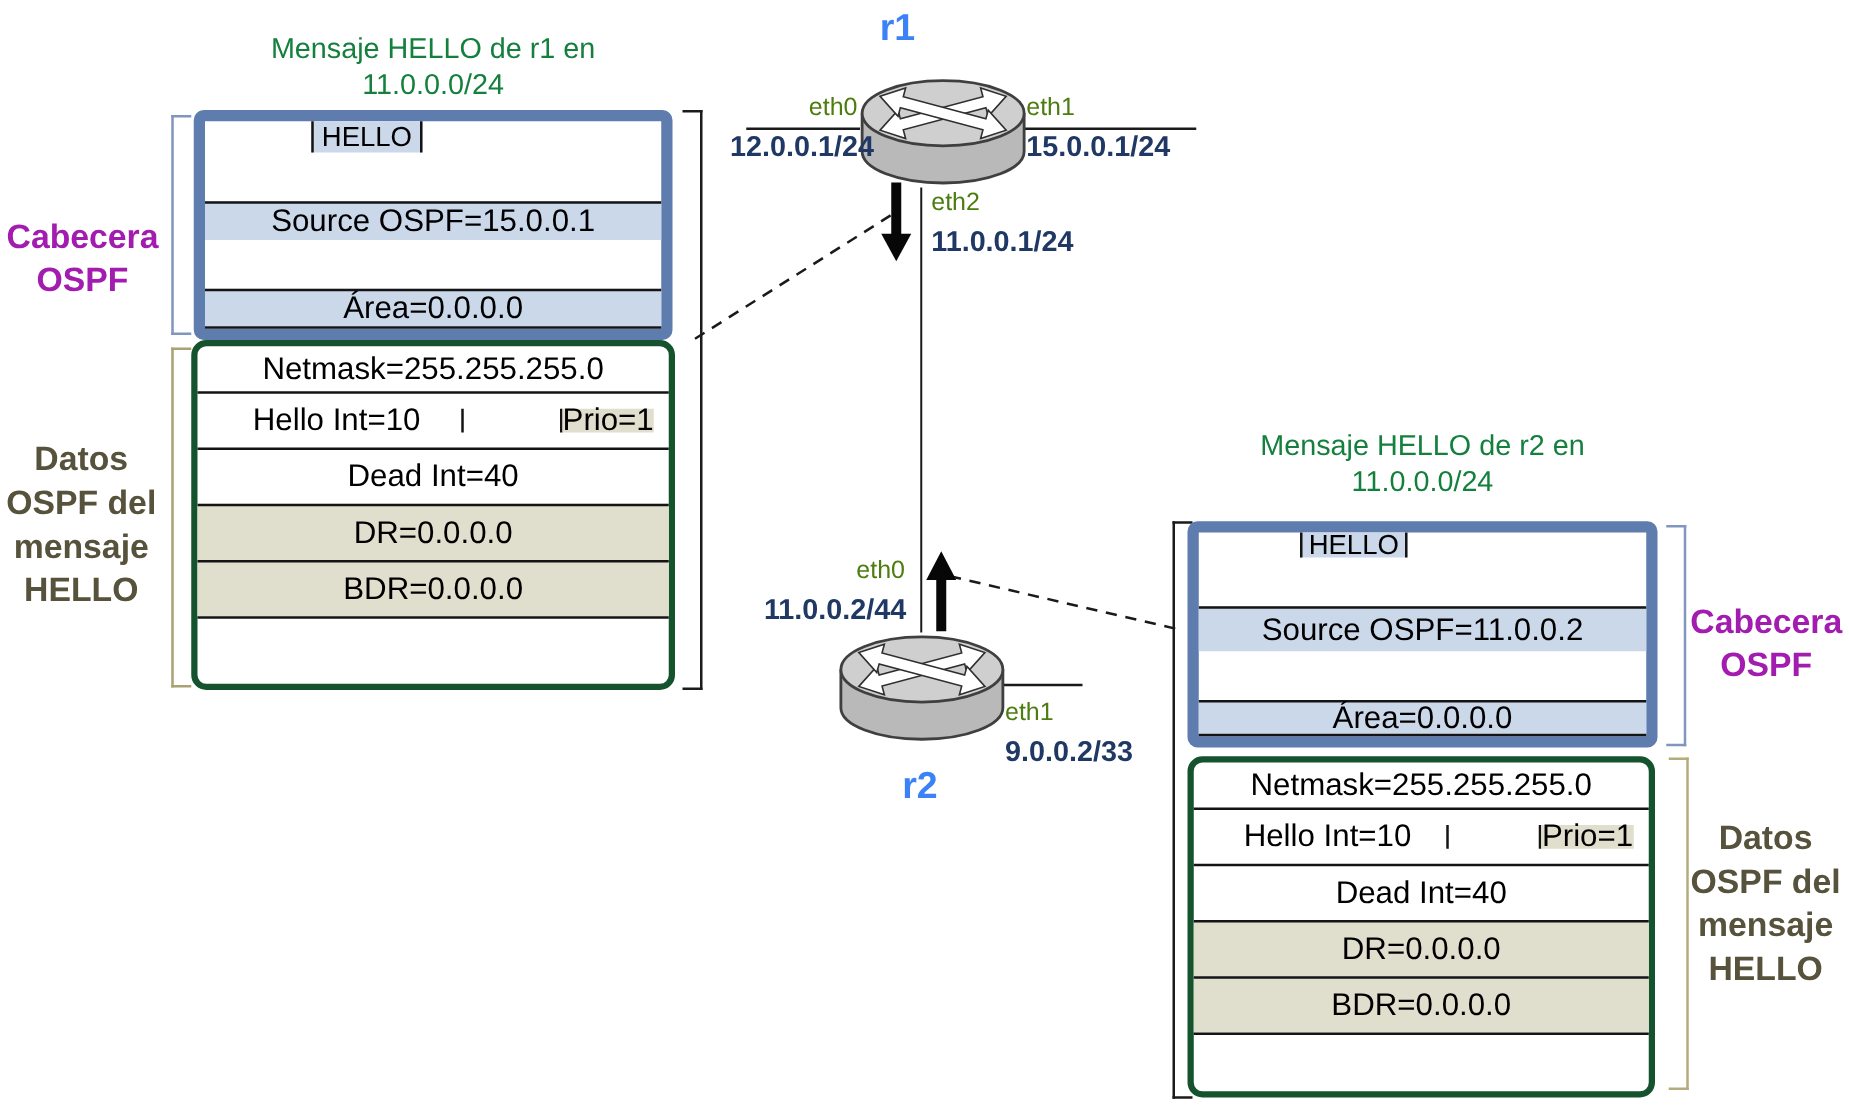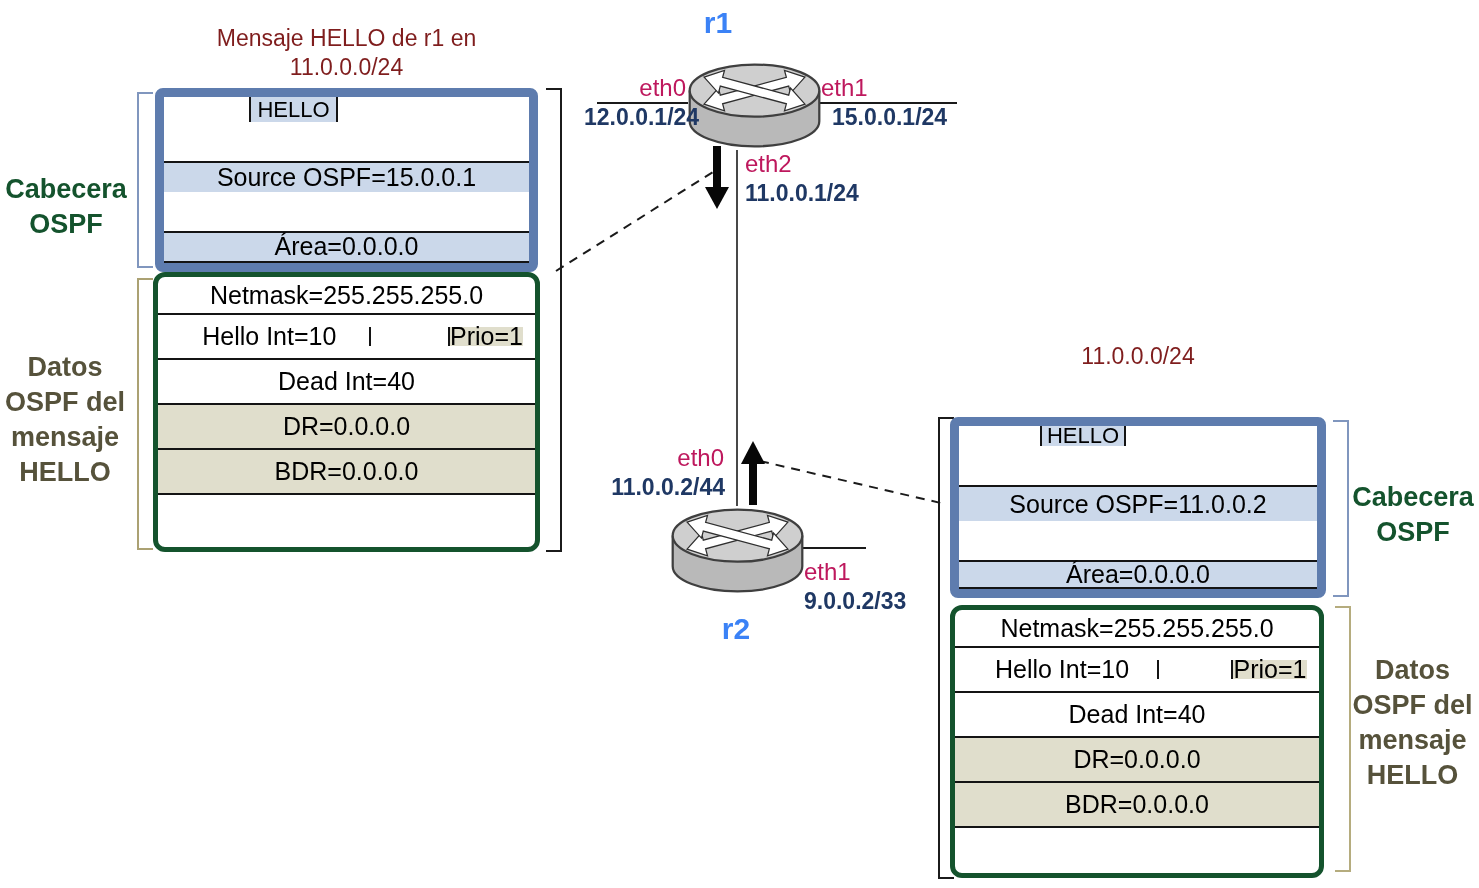--- a/index.html
+++ b/index.html
@@ -40,27 +40,27 @@
   .bracket{position:absolute;box-sizing:border-box;}
   .bk-open{border-top:2px solid;border-bottom:2px solid;border-left:2px solid;}
   .bk-close{border-top:2px solid;border-bottom:2px solid;border-right:2px solid;}
   .bk-blue{border-color:#8096BE;}
   .bk-olive{border-color:#ABA173;}
   .bk-olive2{border-color:#B5AC7E;}
   .bk-black{border-color:#1b1b1b;}
 
   
   .title{
-    position:absolute;text-align:center;font-size:23px;line-height:1.25;color:#7f1d1d;font-weight:400;
+    position:absolute;text-align:center;font-size:23px;line-height:1.25;color:#15803d;font-weight:400;
   }
   .side-label{position:absolute;text-align:center;font-weight:bold;font-size:27px;line-height:1.3;}
-  .lbl-blue{color:#14532d;}
+  .lbl-blue{color:#a21caf;}
   .lbl-olive{color:#56523B;}
   .node-label{position:absolute;font-weight:bold;font-size:30px;color:#3b82f6;text-align:center;}
-  .eth{position:absolute;font-size:24px;color:#be185d;line-height:1;}
+  .eth{position:absolute;font-size:20px;color:#4d7c0f;line-height:1;}
   .ip{position:absolute;font-size:23px;font-weight:bold;color:#1F3864;line-height:1;}
   .ta-r{text-align:right;}
 </style>
 </head>
 <body>
 
 <div class="canvas">
 
   <svg class="underlay" viewBox="0 0 1479 888">
     <defs>
@@ -128,20 +128,21 @@
     <div class="row" style="height:45px;">Dead Int=40</div>
     <div class="row fill-khaki" style="height:45px;">DR=0.0.0.0</div>
     <div class="row fill-khaki" style="height:45px;">BDR=0.0.0.0</div>
     <div class="row" style="flex:1;"></div>
   </div>
 
   <div class="side-label lbl-blue" style="left:0px;top:172px;width:132px;">Cabecera OSPF</div>
   <div class="side-label lbl-olive" style="left:0px;top:350px;width:130px;">Datos OSPF del mensaje HELLO</div>
 
   <div class="title" style="left:950px;top:342px;width:376px;">
+    <div>Mensaje HELLO de r2 en</div>
     <div>11.0.0.0/24</div>
   </div>
 
   <div class="bracket bk-open bk-black" style="left:938px;top:417px;width:16px;height:462px;"></div>
   <div class="bracket bk-close bk-blue" style="left:1333px;top:420px;width:16px;height:177px;"></div>
   <div class="bracket bk-close bk-olive2" style="left:1335px;top:606px;width:16px;height:266px;"></div>
 
   <div class="hdr-box" style="left:950px;top:417px;width:376px;height:181px;">
     <div class="row" style="height:30px;">
       <div class="hello-cell" style="left:81px;width:82px;">HELLO</div>
@@ -166,21 +167,21 @@
 
   <div class="side-label lbl-blue" style="left:1347px;top:480px;width:132px;">Cabecera OSPF</div>
   <div class="side-label lbl-olive" style="left:1350px;top:653px;width:125px;">Datos OSPF del mensaje HELLO</div>
 
   <div class="node-label" style="left:668px;top:6px;width:100px;">r1</div>
   <div class="node-label" style="left:686px;top:612px;width:100px;">r2</div>
 
   <div class="eth ta-r" style="left:596px;top:76px;width:90px;">eth0</div>
   <div class="ip ta-r" style="left:584px;top:106px;width:104px;">12.0.0.1/24</div>
   <div class="eth" style="left:821px;top:76px;width:90px;">eth1</div>
-  <div class="ip" style="left:821px;top:106px;width:140px;padding-left:11px;">15.0.0.1/24</div>
+  <div class="ip" style="left:821px;top:106px;width:140px;">15.0.0.1/24</div>
   <div class="eth" style="left:745px;top:152px;width:90px;">eth2</div>
   <div class="ip" style="left:745px;top:182px;width:140px;">11.0.0.1/24</div>
 
   <div class="eth ta-r" style="left:634px;top:446px;width:90px;">eth0</div>
   <div class="ip ta-r" style="left:582px;top:476px;width:143px;">11.0.0.2/44</div>
   <div class="eth" style="left:804px;top:560px;width:90px;">eth1</div>
   <div class="ip" style="left:804px;top:590px;width:140px;">9.0.0.2/33</div>
 
 </div>
 

